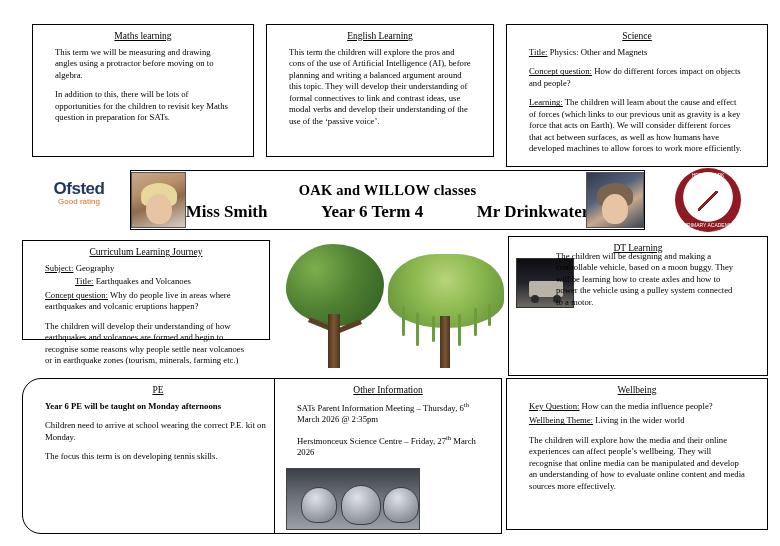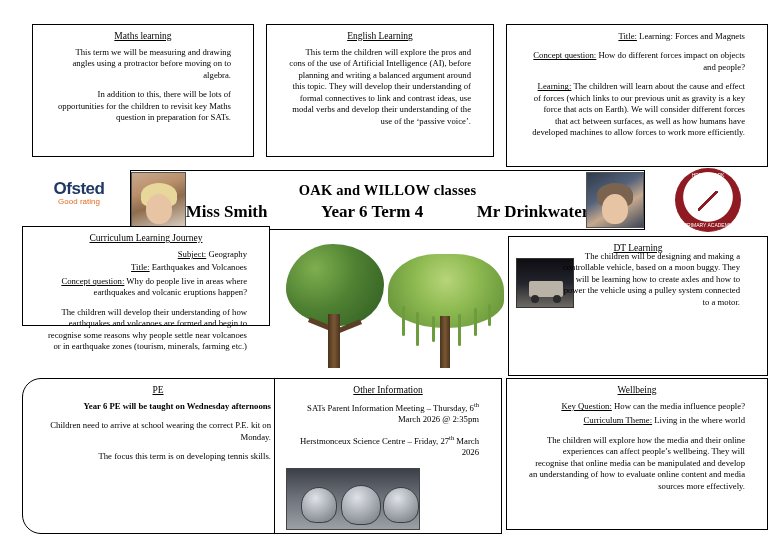--- a/index.html
+++ b/index.html
@@ -30,21 +30,20 @@
     text-align: center;
     text-decoration: underline;
     font-size: 9.5px;
     margin: 0 0 6px 0;
     font-weight: normal;
   }
   p {
     margin: 0 0 8px 0;
     font-size: 8.7px;
     line-height: 1.32;
-    text-align: right;
   }
   p:last-child { margin-bottom: 0; }
   .u { text-decoration: underline; }
   .b { font-weight: bold; }
   sup { font-size: 6.5px; vertical-align: super; }
 
   
   #maths-box { left: 32px; top: 24px; width: 222px; height: 133px; }
   #english-box { left: 266px; top: 24px; width: 228px; height: 133px; }
   #science-box { left: 506px; top: 24px; width: 262px; height: 143px; }
@@ -113,21 +112,21 @@
     font-size: 5.2px;
     font-family: "Liberation Sans", sans-serif;
     line-height: 1.1;
   }
   #heron-logo .ring-top { position:absolute; top:4px; left:0; right:0; color:#fff; font-size:5px; }
   #heron-logo .ring-bot { position:absolute; bottom:3px; left:0; right:0; color:#fff; font-size:5px; }
   #heron-logo .bird { position:absolute; left:50%; top:22px; margin-left:-10px; width:20px; height:20px;
      background: linear-gradient(135deg, transparent 45%, #8f1a22 45%, #8f1a22 55%, transparent 55%); }
 
   
-  #curriculum-box { left: 22px; top: 226px; width: 248px; height: 100px; }
+  #curriculum-box { left: 22px; top: 240px; width: 248px; height: 100px; }
   #trees-area { position: absolute; left: 276px; top: 240px; width: 232px; height: 132px; }
   #dt-box { left: 508px; top: 236px; width: 260px; height: 140px; }
   #dt-photo {
     position: absolute;
     left: 516px; top: 258px;
     width: 58px; height: 50px;
     border: 1px solid #333;
     box-sizing: border-box;
     background: linear-gradient(180deg,#0d0d12 0%, #23242c 50%, #6e6a63 100%);
   }
@@ -191,21 +190,22 @@
     <p>This term we will be measuring and drawing angles using a protractor before moving on to algebra.</p>
     <p>In addition to this, there will be lots of opportunities for the children to revisit key Maths question in preparation for SATs.</p>
   </div>
 
   <div class="box" id="english-box">
     <div class="hdr">English Learning</div>
     <p>This term the children will explore the pros and cons of the use of Artificial Intelligence (AI), before planning and writing a balanced argument around this topic. They will develop their understanding of formal connectives to link and contrast ideas, use modal verbs and develop their understanding of the use of the ‘passive voice’.</p>
   </div>
 
   <div class="box" id="science-box">
-    <p><span class="u">Title:</span><span> Learning: Forces and Magnets</span></p>
+    <div class="hdr">Science</div>
+    <p><span class="u">Title:</span><span> Physics: Other and Magnets</span></p>
     <p><span class="u">Concept question:</span><span> How do different forces impact on objects and people?</span></p>
     <p><span class="u">Learning:</span><span> The children will learn about the cause and effect of forces (which links to our previous unit as gravity is a key force that acts on Earth). We will consider different forces that act between surfaces, as well as how humans have developed machines to allow forces to work more efficiently.</span></p>
   </div>
 
   <div class="ofsted">
     <div class="o1">Ofsted</div>
     <div class="o2">Good rating</div>
   </div>
 
   <div class="box" id="banner">
@@ -229,21 +229,21 @@
 
   <div id="heron-logo">
     <div class="ring-top">HERON PARK</div>
     <div class="bird"></div>
     <div class="ring-bot">PRIMARY ACADEMY</div>
   </div>
 
   <div class="box" id="curriculum-box">
     <div class="hdr">Curriculum Learning Journey</div>
     <p style="margin-bottom:2px;"><span class="u">Subject:</span><span> Geography</span></p>
-    <p style="margin-bottom:2px;"><span class="u">Title:</span><span> Earthquakes and Volcanoes</span></p>
+    <p style="margin-bottom:2px;margin-left:30px;"><span class="u">Title:</span><span> Earthquakes and Volcanoes</span></p>
     <p><span class="u">Concept question:</span><span> Why do people live in areas where earthquakes and volcanic eruptions happen?</span></p>
     <p>The children will develop their understanding of how earthquakes and volcanoes are formed and begin to recognise some reasons why people settle near volcanoes or in earthquake zones (tourism, minerals, farming etc.)</p>
   </div>
 
   <div id="trees-area">
     <div class="tree" id="oak-tree">
       <div class="canopy"></div>
       <div class="branch1"></div>
       <div class="branch2"></div>
       <div class="trunk"></div>
@@ -267,36 +267,36 @@
     <div class="rover"></div>
     <div class="wheel" style="left:14px;"></div>
     <div class="wheel" style="left:36px;"></div>
   </div>
   <div id="dt-text">
     <p>The children will be designing and making a controllable vehicle, based on a moon buggy. They will be learning how to create axles and how to power the vehicle using a pulley system connected to a motor.</p>
   </div>
 
   <div class="box" id="pe-box">
     <div class="hdr">PE</div>
-    <p class="b">Year 6 PE will be taught on Wednesday afternoons</p>
+    <p class="b">Year 6 PE will be taught on Monday afternoons</p>
     <p>Children need to arrive at school wearing the correct P.E. kit on Monday.</p>
     <p>The focus this term is on developing tennis skills.</p>
   </div>
 
   <div class="box" id="other-box">
     <div class="hdr">Other Information</div>
     <p><span>SATs Parent Information Meeting – Thursday, 6</span><sup>th</sup><span> March 2026 @ 2:35pm</span></p>
     <p><span>Herstmonceux Science Centre – Friday, 27</span><sup>th</sup><span> March 2026</span></p>
   </div>
   <div id="other-photo">
     <div class="dome d1"></div>
     <div class="dome d2"></div>
     <div class="dome d3"></div>
   </div>
 
   <div class="box" id="wellbeing-box">
     <div class="hdr">Wellbeing</div>
     <p style="margin-bottom:3px;"><span class="u">Key Question:</span><span> How can the media influence people?</span></p>
-    <p><span class="u">Curriculum Theme:</span><span> Living in the where world</span></p>
+    <p><span class="u">Wellbeing Theme:</span><span> Living in the wider world</span></p>
     <p>The children will explore how the media and their online experiences can affect people’s wellbeing. They will recognise that online media can be manipulated and develop an understanding of how to evaluate online content and media sources more effectively.</p>
   </div>
 
 </div>
 
 </body></html>

